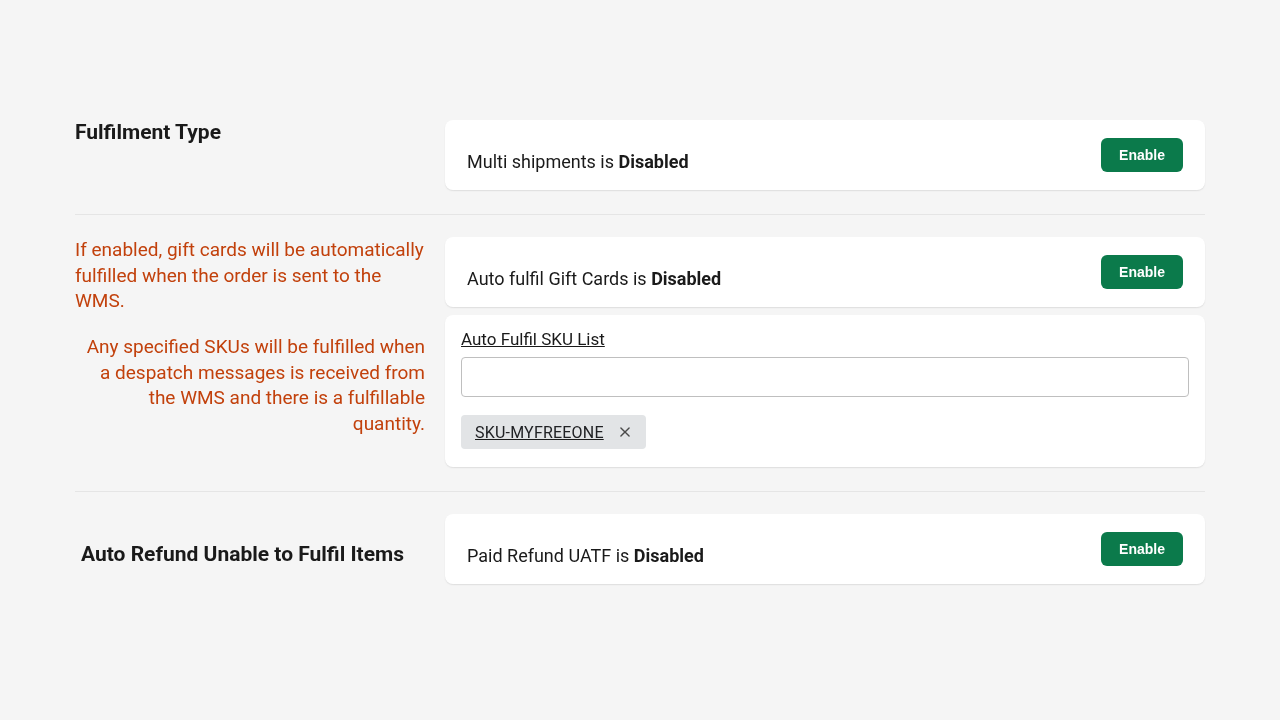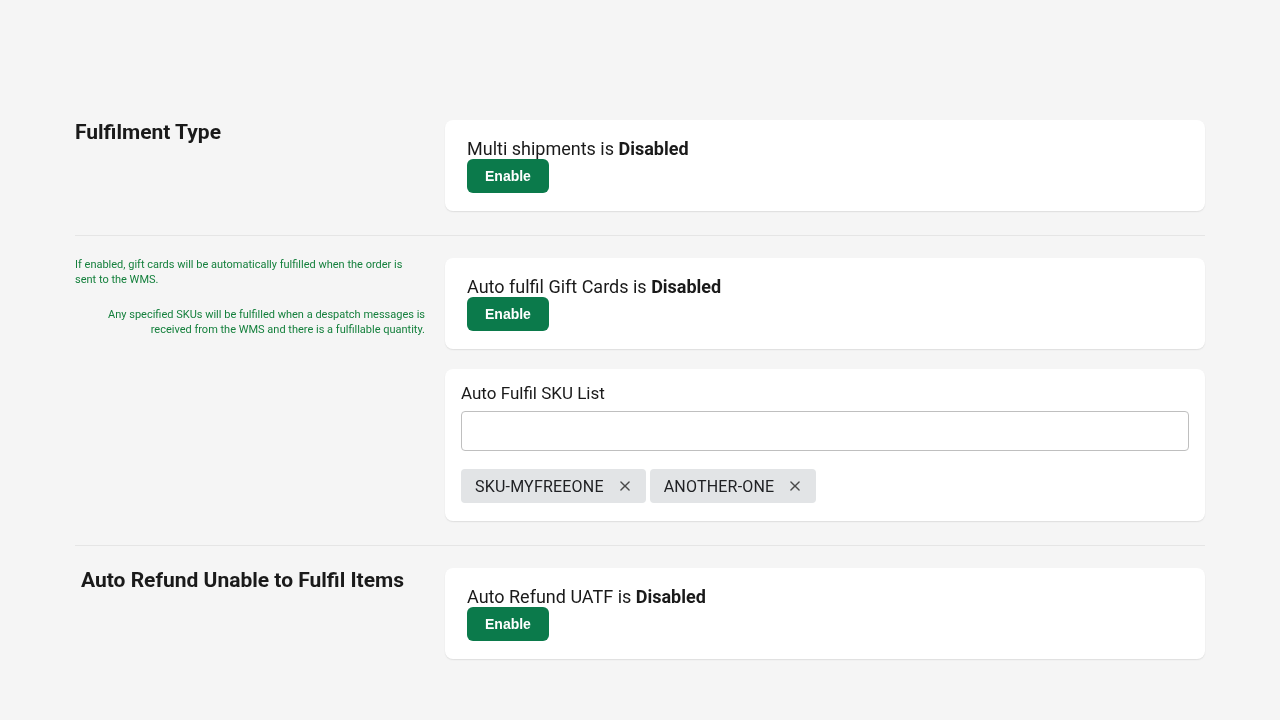--- a/index.html
+++ b/index.html
@@ -48,41 +48,40 @@
   .section-3 .section-wrap { padding-top: 22px; padding-bottom: 24px; }
 
   h2.section-title {
     margin: 0 0 14px 0;
     font-size: 21px;
     font-weight: 700;
     color: #1a1a1a;
   }
   .section-desc {
     margin: 0;
-    font-size: 11px;
+    font-size: 19px;
     line-height: 1.35;
-    color: #15803d;
+    color: #c2410c;
     font-weight: 400;
   }
   .section-desc + .section-desc { margin-top: 20px; text-align: right; }
 
   .card {
     background: #fff;
     border-radius: 8px;
     box-shadow: 0 1px 2px rgba(0,0,0,0.06), 0 1px 1px rgba(0,0,0,0.04);
     padding: 18px 22px;
-    margin-bottom: 20px;
+    margin-bottom: 8px;
   }
   .card:last-child { margin-bottom: 0; }
 
   .status-row {
     display: flex;
-    align-items: flex-start;
+    align-items: flex-end;
     justify-content: space-between;
-    flex-direction: column;
   }
   .status-text {
     font-size: 18px;
     color: #1a1a1a;
   }
   .status-text .st-state { font-weight: 700; }
 
   .btn {
     display: inline-flex;
     align-items: center;
@@ -177,59 +176,50 @@
       <div class="right-col">
         <div class="card">
           <div class="status-row">
             <div class="status-text">
               <span>Auto fulfil Gift Cards is </span><span class="st-state">Disabled</span>
             </div>
             <button class="btn">Enable</button>
           </div>
         </div>
 
-        <div class="card" style="padding:14px 16px 18px 16px;">
+        <div class="card" style="padding:14px 16px 18px 16px;text-decoration:underline;">
           <div class="field-label">Auto Fulfil SKU List</div>
           <input type="text" class="text-input" value="" style="">
           <div class="chip-row">
             <span class="chip">
               <span>SKU-MYFREEONE</span>
               <span class="chip-x">
                 <svg viewBox="0 0 24 24" fill="none" stroke-width="2.4" stroke-linecap="round">
                     <line x1="5" y1="5" x2="19" y2="19"></line>
                     <line x1="19" y1="5" x2="5" y2="19"></line>
                   </svg>
               </span>
             </span>
-            <span class="chip">
-              <span>ANOTHER-ONE</span>
-              <span class="chip-x">
-                <svg viewBox="0 0 24 24" fill="none" stroke-width="2.4" stroke-linecap="round">
-                    <line x1="5" y1="5" x2="19" y2="19"></line>
-                    <line x1="19" y1="5" x2="5" y2="19"></line>
-                  </svg>
-              </span>
-            </span>
           </div>
         </div>
       </div>
     </div>
     <hr class="hr">
   </div>
 
   <div class="section section-3">
     <div class="section-wrap">
-      <div class="left-col" style="padding-left:6px;">
+      <div class="left-col" style="padding-left:6px;margin-top:28px;">
         <h2 class="section-title">Auto Refund Unable to Fulfil Items</h2>
       </div>
       <div class="right-col">
         <div class="card">
           <div class="status-row">
             <div class="status-text">
-              <span>Auto Refund UATF is </span><span class="st-state">Disabled</span>
+              <span>Paid Refund UATF is </span><span class="st-state">Disabled</span>
             </div>
             <button class="btn">Enable</button>
           </div>
         </div>
       </div>
     </div>
   </div>
 
 </div>
 

